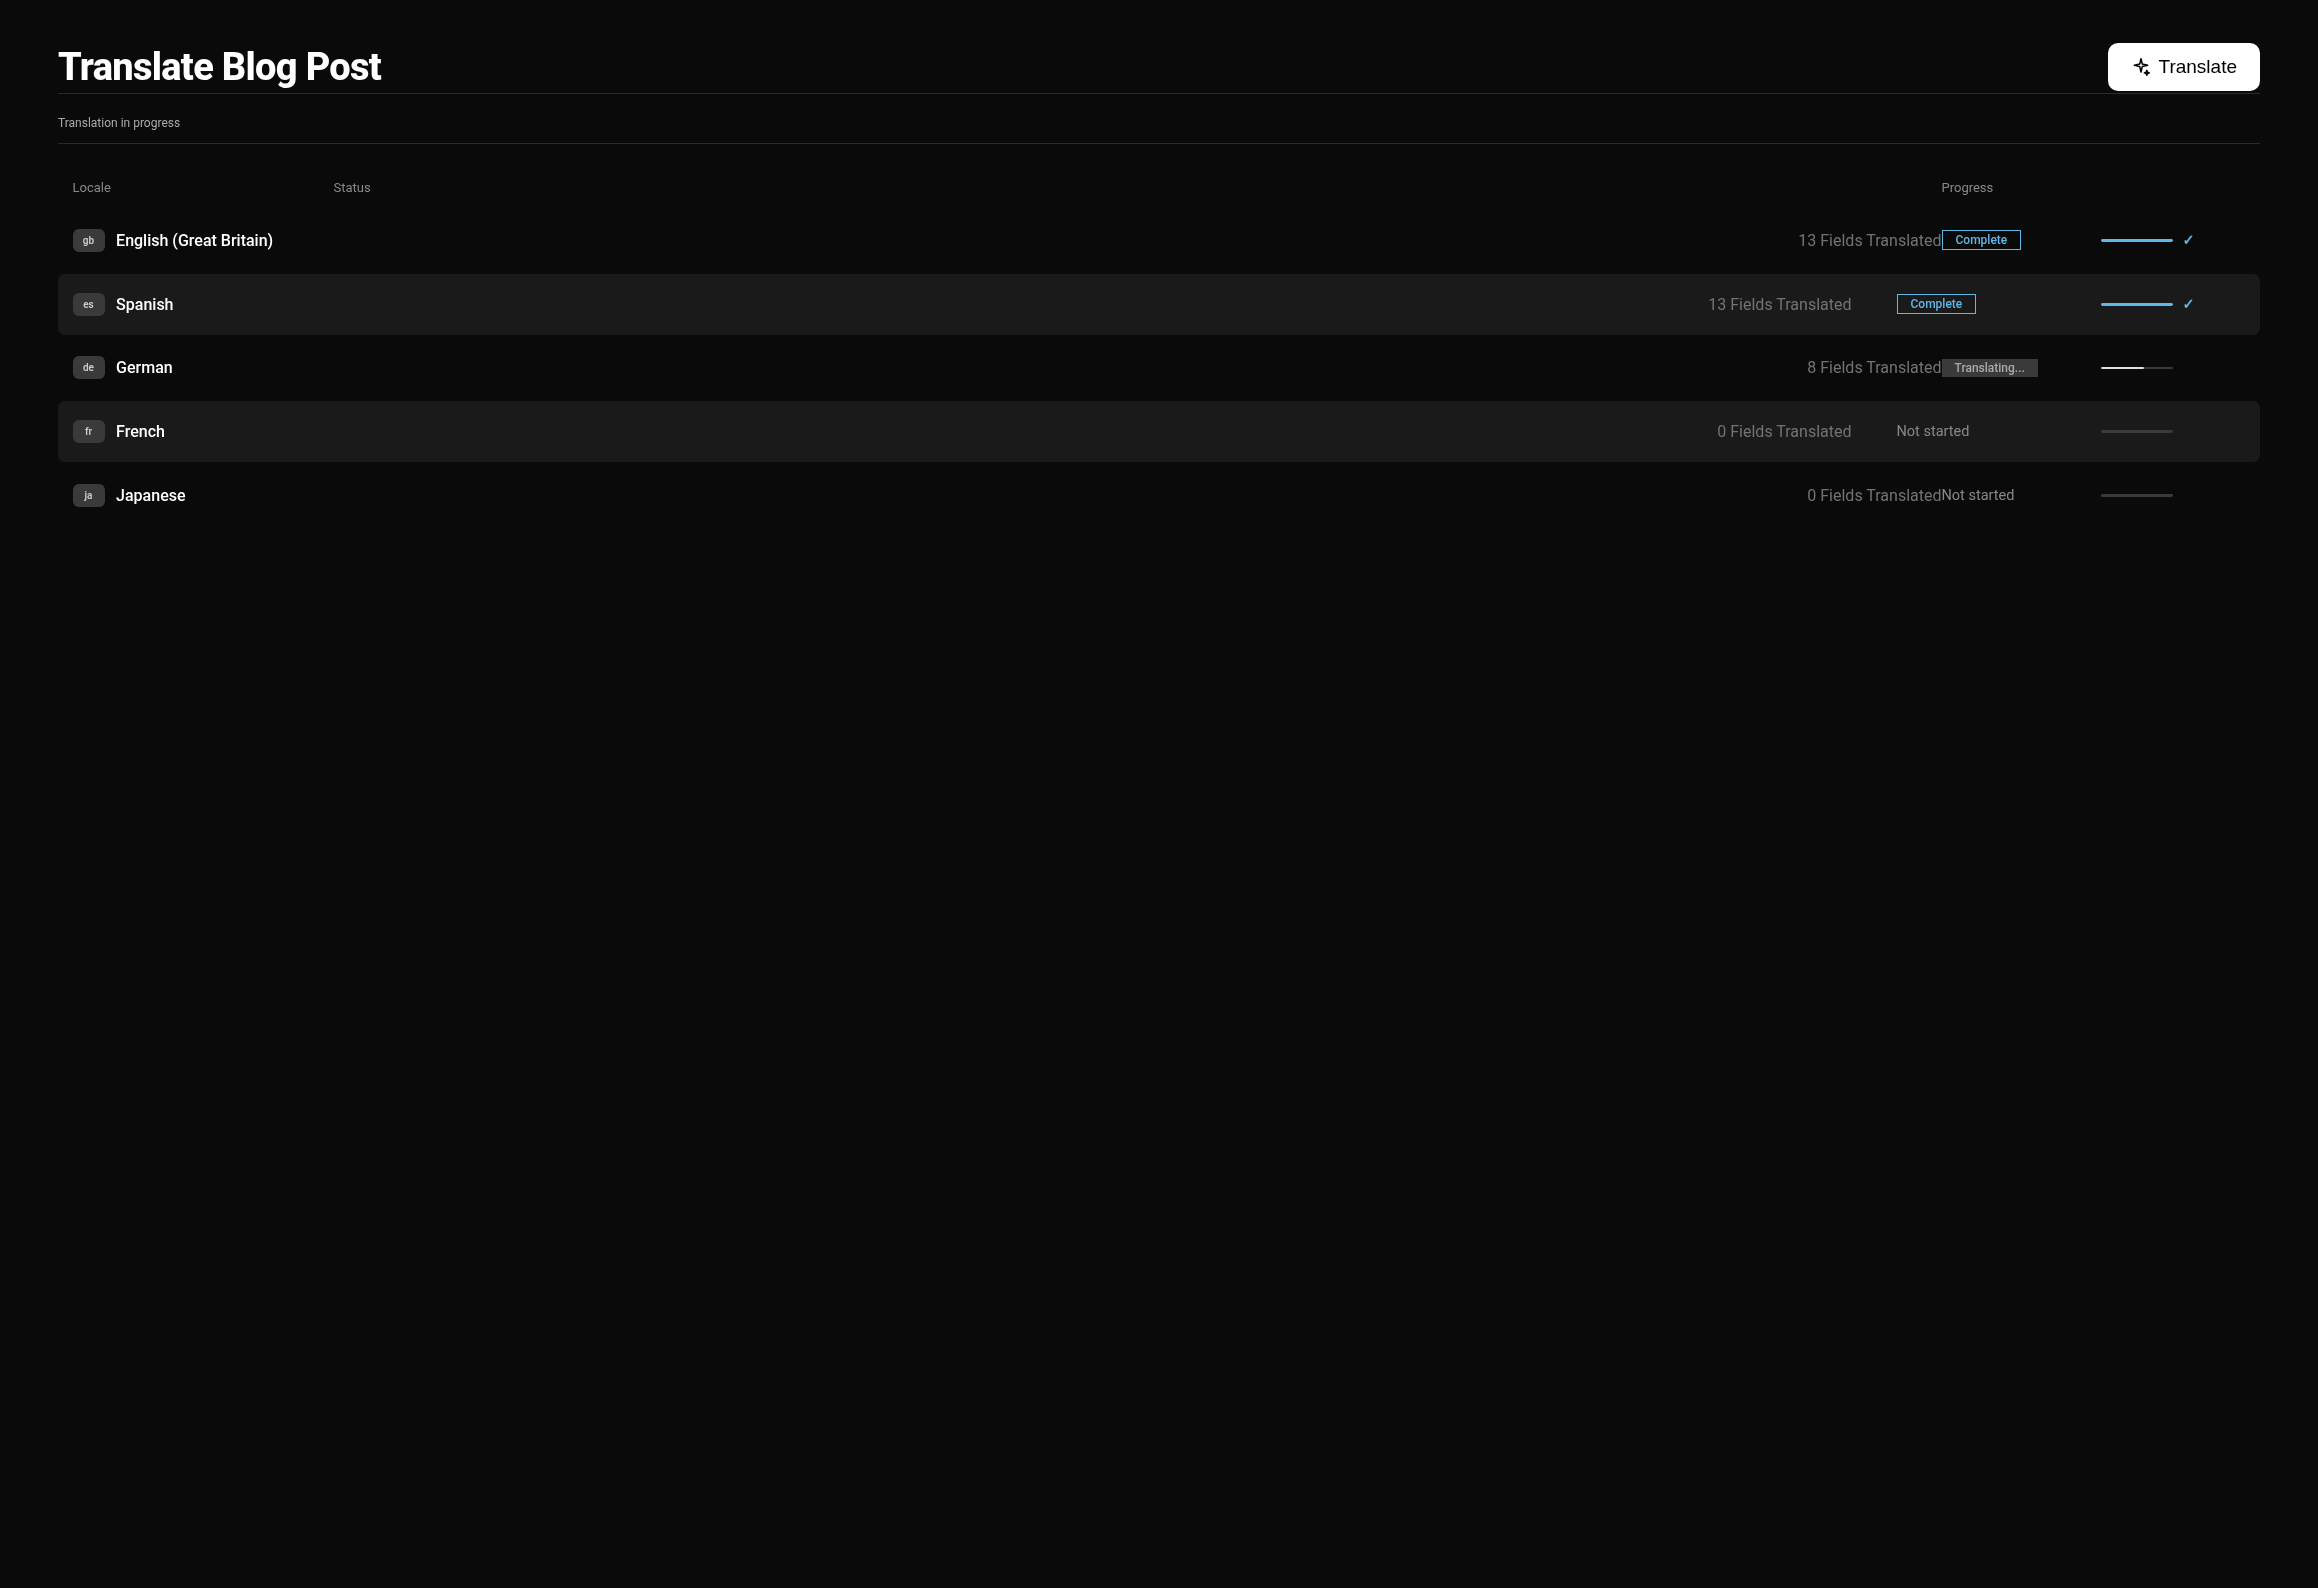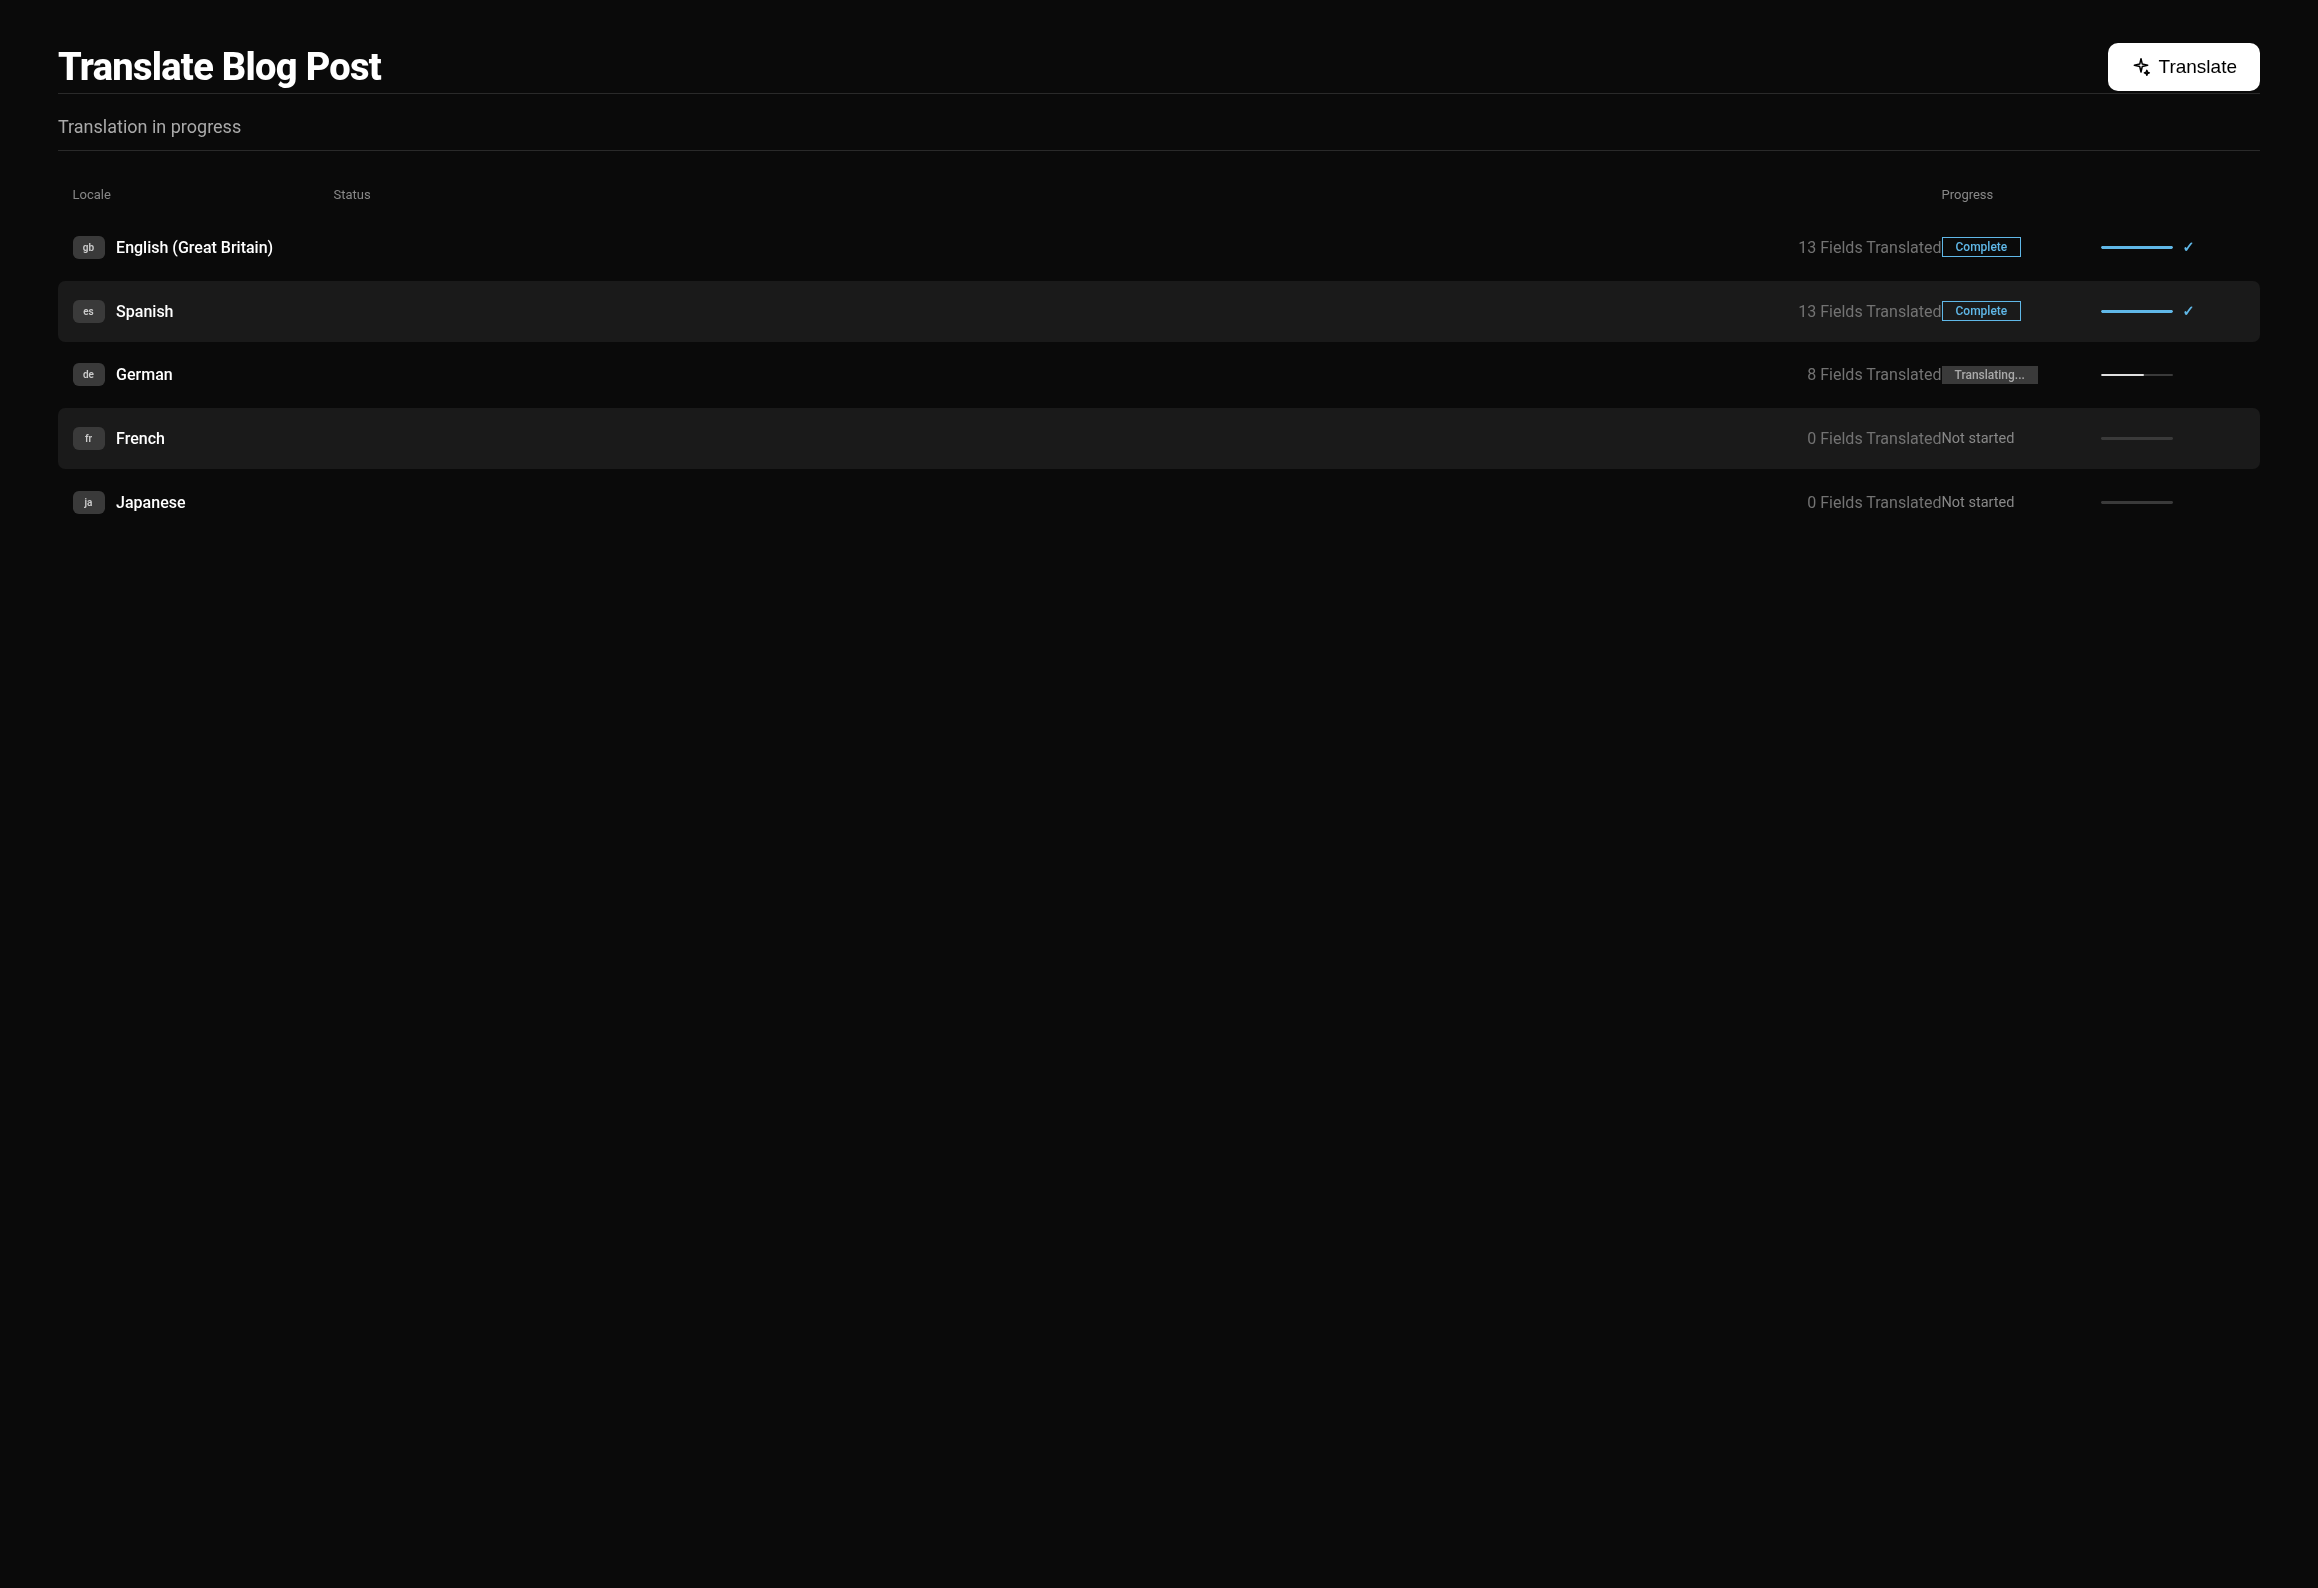--- a/index.html
+++ b/index.html
@@ -38,21 +38,21 @@
       border-radius: 10px;
       padding: 13px 23px;
       font-size: 19px;
       font-weight: 400;
       cursor: pointer;
       white-space: nowrap;
     }
 
     .status-bar {
       padding: 13px 0 13px 0;
-      font-size: 18px;
+      font-size: 12px;
       color: #aaaaaa;
       border-bottom: 0.7px solid #2a2a2a;
       margin-bottom: 29px;
     }
 
     .table-container {
       width: 100%;
       margin-top: 28px;
     }
 
@@ -69,20 +69,21 @@
       display: grid;
       grid-template-columns: 261px 1fr 159px 145px;
       padding: 19px 14.5px;
       align-items: center;
       border-radius: 7.2px;
       margin-bottom: 2.9px;
     }
 
     .table-row.row-alt {
       background-color: #1a1a1a;
+      gap: 45px;
     }
 
     .locale-cell {
       display: flex;
       align-items: center;
       gap: 11.6px;
     }
 
     .locale-badge {
       display: inline-flex;

